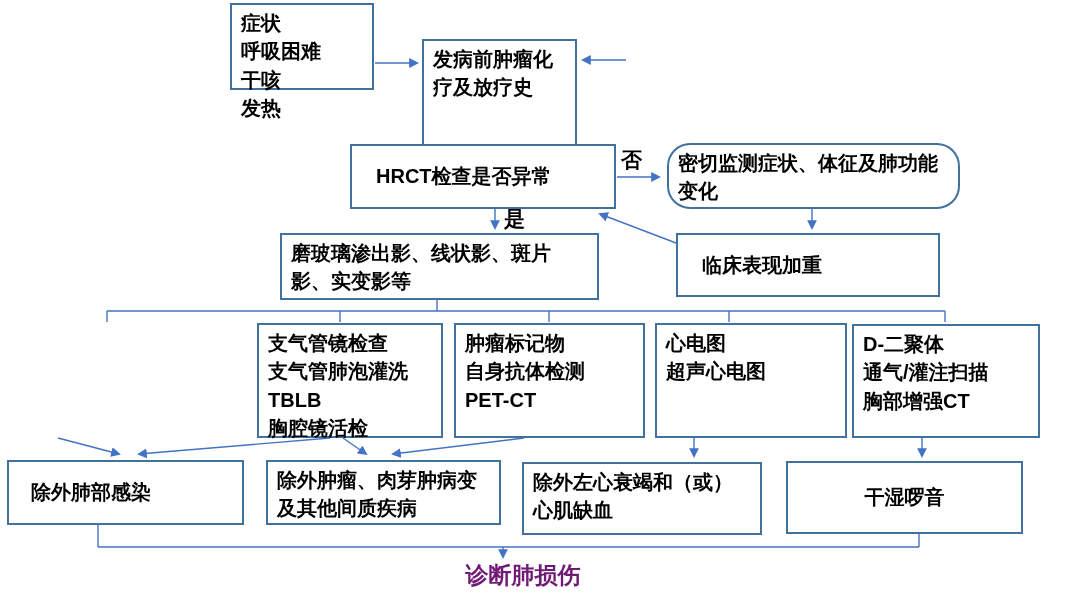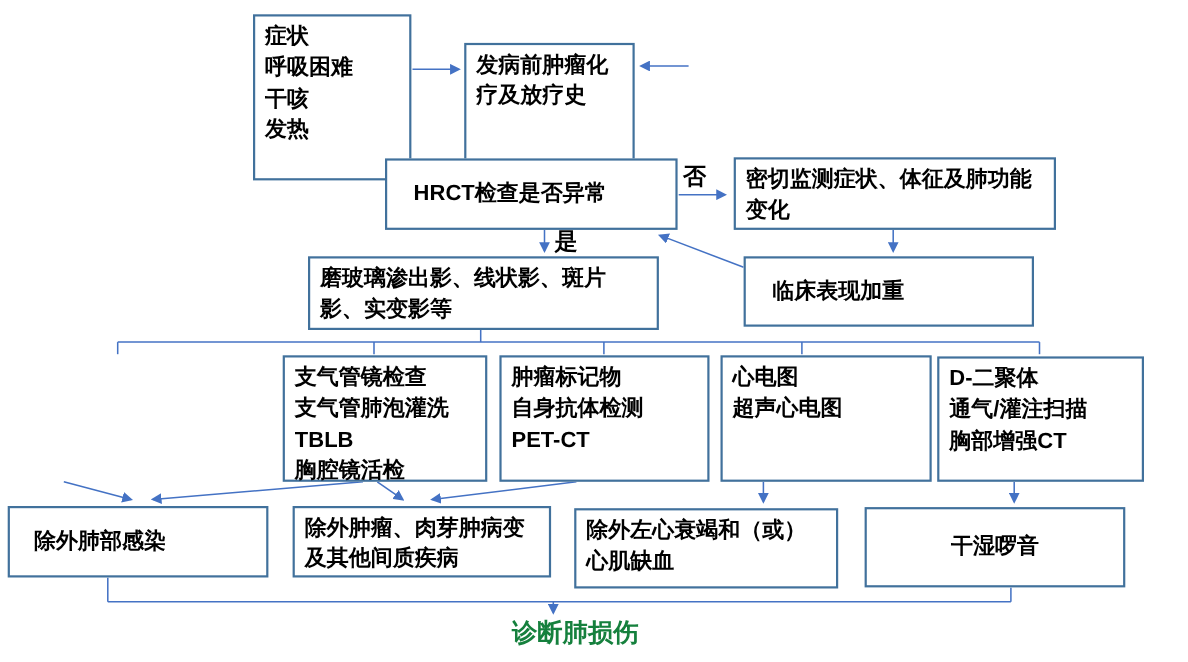--- a/index.html
+++ b/index.html
@@ -14,21 +14,21 @@
     font-weight:bold;font-size:20px;line-height:1.42;
     white-space:pre-line;word-break:break-all;
     padding:4px 9px;
   }
   .vcenter{display:flex;align-items:center;}
   .hcenter{justify-content:center;text-align:center;}
   .edge-label{
     position:absolute;color:#000;font-weight:bold;font-size:21px;
   }
   .terminal-label{
-    position:absolute;color:#15803d;font-weight:bold;font-size:23px;text-align:center;
+    position:absolute;color:#701a75;font-weight:bold;font-size:23px;text-align:center;
   }
   svg.wires{position:absolute;left:0;top:0;width:1080px;height:602px;}
   svg.wires line, svg.wires polyline{stroke:#4472C4;stroke-width:1.4;fill:none;}
 </style>
 </head>
 <body>
 
 <div id="canvas">
 
   <svg class="wires" viewBox="0 0 1080 602">
@@ -64,33 +64,33 @@
     <line x1="524" y1="438" x2="393" y2="454" marker-end="url(#arw)"></line>
     <line x1="694" y1="438" x2="694" y2="456" marker-end="url(#arw)"></line>
     <line x1="922" y1="438" x2="922" y2="456" marker-end="url(#arw)"></line>
 
     <line x1="98" y1="525" x2="98" y2="547"></line>
     <line x1="919" y1="534" x2="919" y2="547"></line>
     <line x1="98" y1="547" x2="919" y2="547"></line>
     <line x1="503" y1="547" x2="503" y2="557" marker-end="url(#arw)"></line>
   </svg>
 
-  <div class="node" style="left:230px;top:13px;width:144px;height:151px;">症状
+  <div class="node" style="left:230px;top:3px;width:144px;height:87px;">症状
 呼吸困难
 干咳
 发热</div>
 
   <div class="node" style="left:422px;top:3px;width:155px;height:114px;margin-top:36px;">发病前肿瘤化疗及放疗史</div>
 
 
   <div class="node vcenter" style="left:350px;top:144px;width:266px;height:65px;padding-left:24px;">HRCT检查是否异常</div>
 
   <div class="edge-label" style="left:621px;top:146px;">否</div>
 
-  <div class="node" style="left:667px;top:143px;width:293px;height:66px;">密切监测症状、体征及肺功能变化</div>
+  <div class="node" style="left:667px;top:143px;width:293px;height:66px;border-radius:23px;">密切监测症状、体征及肺功能变化</div>
 
   <div class="edge-label" style="left:504px;top:205px;">是</div>
 
   <div class="node" style="left:280px;top:233px;width:319px;height:67px;">磨玻璃渗出影、线状影、斑片影、实变影等</div>
 
   <div class="node vcenter" style="left:676px;top:233px;width:264px;height:64px;padding-left:24px;text-align:right;">临床表现加重</div>
 
 
   <div class="node" style="left:257px;top:323px;width:186px;height:115px;">支气管镜检查
 支气管肺泡灌洗

